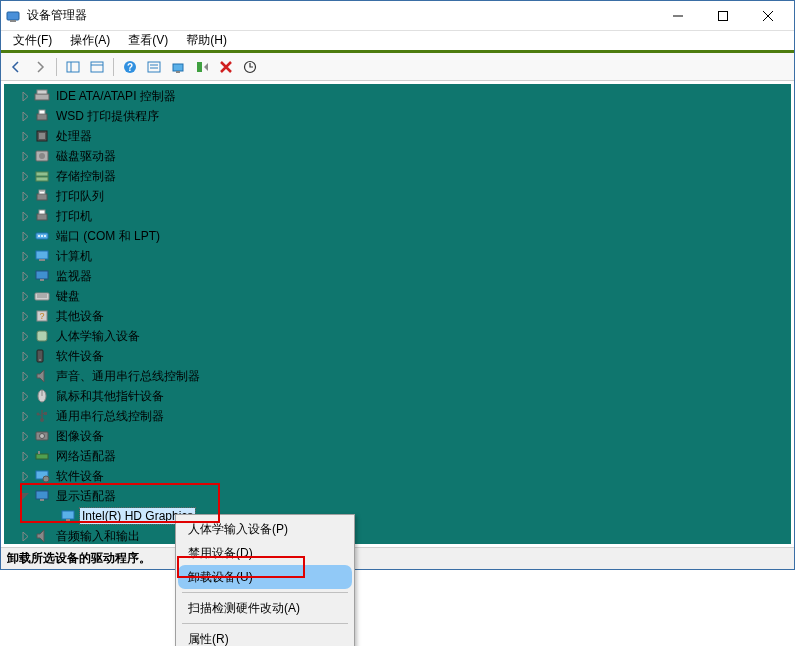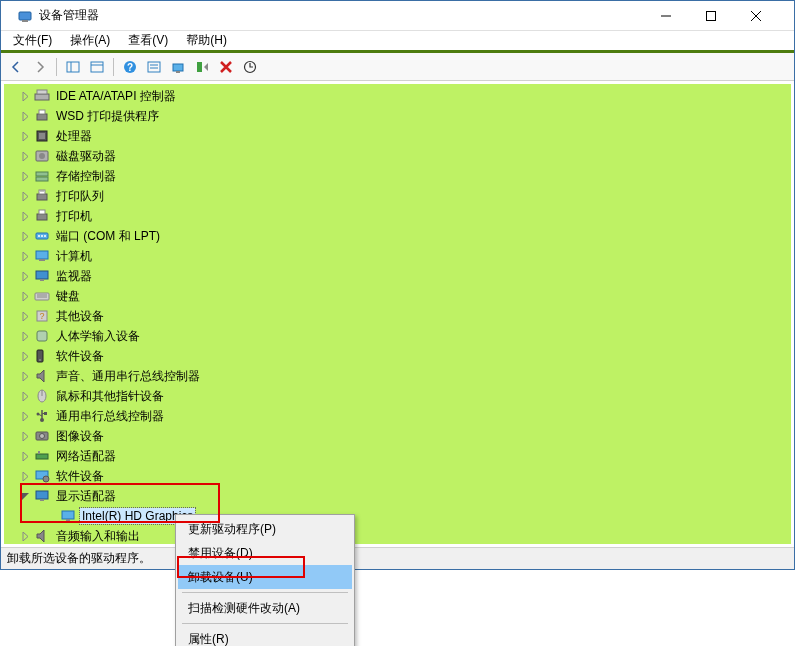--- a/index.html
+++ b/index.html
@@ -17,21 +17,21 @@
     width: 795px;
     height: 570px;
     display: flex;
     flex-direction: column;
   }
   .titlebar {
     height: 30px;
     background: #fff;
     display: flex;
     align-items: center;
-    padding: 0 16px;
+    padding: 0 4px;
     border-bottom: 1px solid #e0e0e0;
   }
   .titlebar-icon {
     width: 16px;
     height: 16px;
     margin-right: 6px;
     display: inline-flex;
     align-items: center;
     justify-content: center;
   }
@@ -89,21 +89,21 @@
     display: flex;
     flex-direction: column;
     overflow: hidden;
   }
   .tree-wrap {
     flex: 1;
     border: 1px solid #fff;
     margin: 2px;
     overflow: hidden;
     position: relative;
-    background: #bef264;
+    background: #0f766e;
   }
   .tree {
     padding: 2px 0;
     overflow-y: scroll;
     height: 100%;
   }
   .tree-row {
     height: 20px;
     display: flex;
     align-items: center;
@@ -131,20 +131,21 @@
   }
   .row-label { padding: 1px 2px; }
   .statusbar {
     height: 22px;
     border-top: 1px solid #d0d0d0;
     display: flex;
     align-items: center;
     padding: 0 6px;
     font-size: 12px;
     background: #f0f0f0;
+    font-weight: bold;
   }
   .context-menu {
     position: absolute;
     left: 175px;
     top: 514px;
     width: 180px;
     background: #f0f0f0;
     border: 1px solid #a0a0a0;
     box-shadow: 2px 2px 4px rgba(0,0,0,0.25);
     padding: 2px;
@@ -152,20 +153,21 @@
     z-index: 100;
   }
   .ctx-item {
     height: 24px;
     display: flex;
     align-items: center;
     padding: 0 10px;
   }
   .ctx-item.highlighted {
     background: #91c9f7;
+    border-radius: 7px;
   }
   .ctx-sep {
     height: 1px;
     background: #c0c0c0;
     margin: 3px 4px;
   }
   .highlight-box {
     position: absolute;
     border: 2px solid #e00000;
     pointer-events: none;
@@ -609,21 +611,21 @@
         </div>
     </div>
   </div>
 
   <div class="statusbar">
     <span>卸载所选设备的驱动程序。</span>
   </div>
 </div>
 
 <div class="context-menu">
-  <div class="ctx-item">更新驱动程序(P)</div>
+  <div class="ctx-item">人体学输入设备(P)</div>
   <div class="ctx-item">禁用设备(D)</div>
   <div class="ctx-item highlighted">卸载设备(U)</div>
   <div class="ctx-sep"></div>
   <div class="ctx-item">扫描检测硬件改动(A)</div>
   <div class="ctx-sep"></div>
   <div class="ctx-item">属性(R)</div>
 </div>
 
 <div class="highlight-box hl1"></div>
 <div class="highlight-box hl2"></div>

